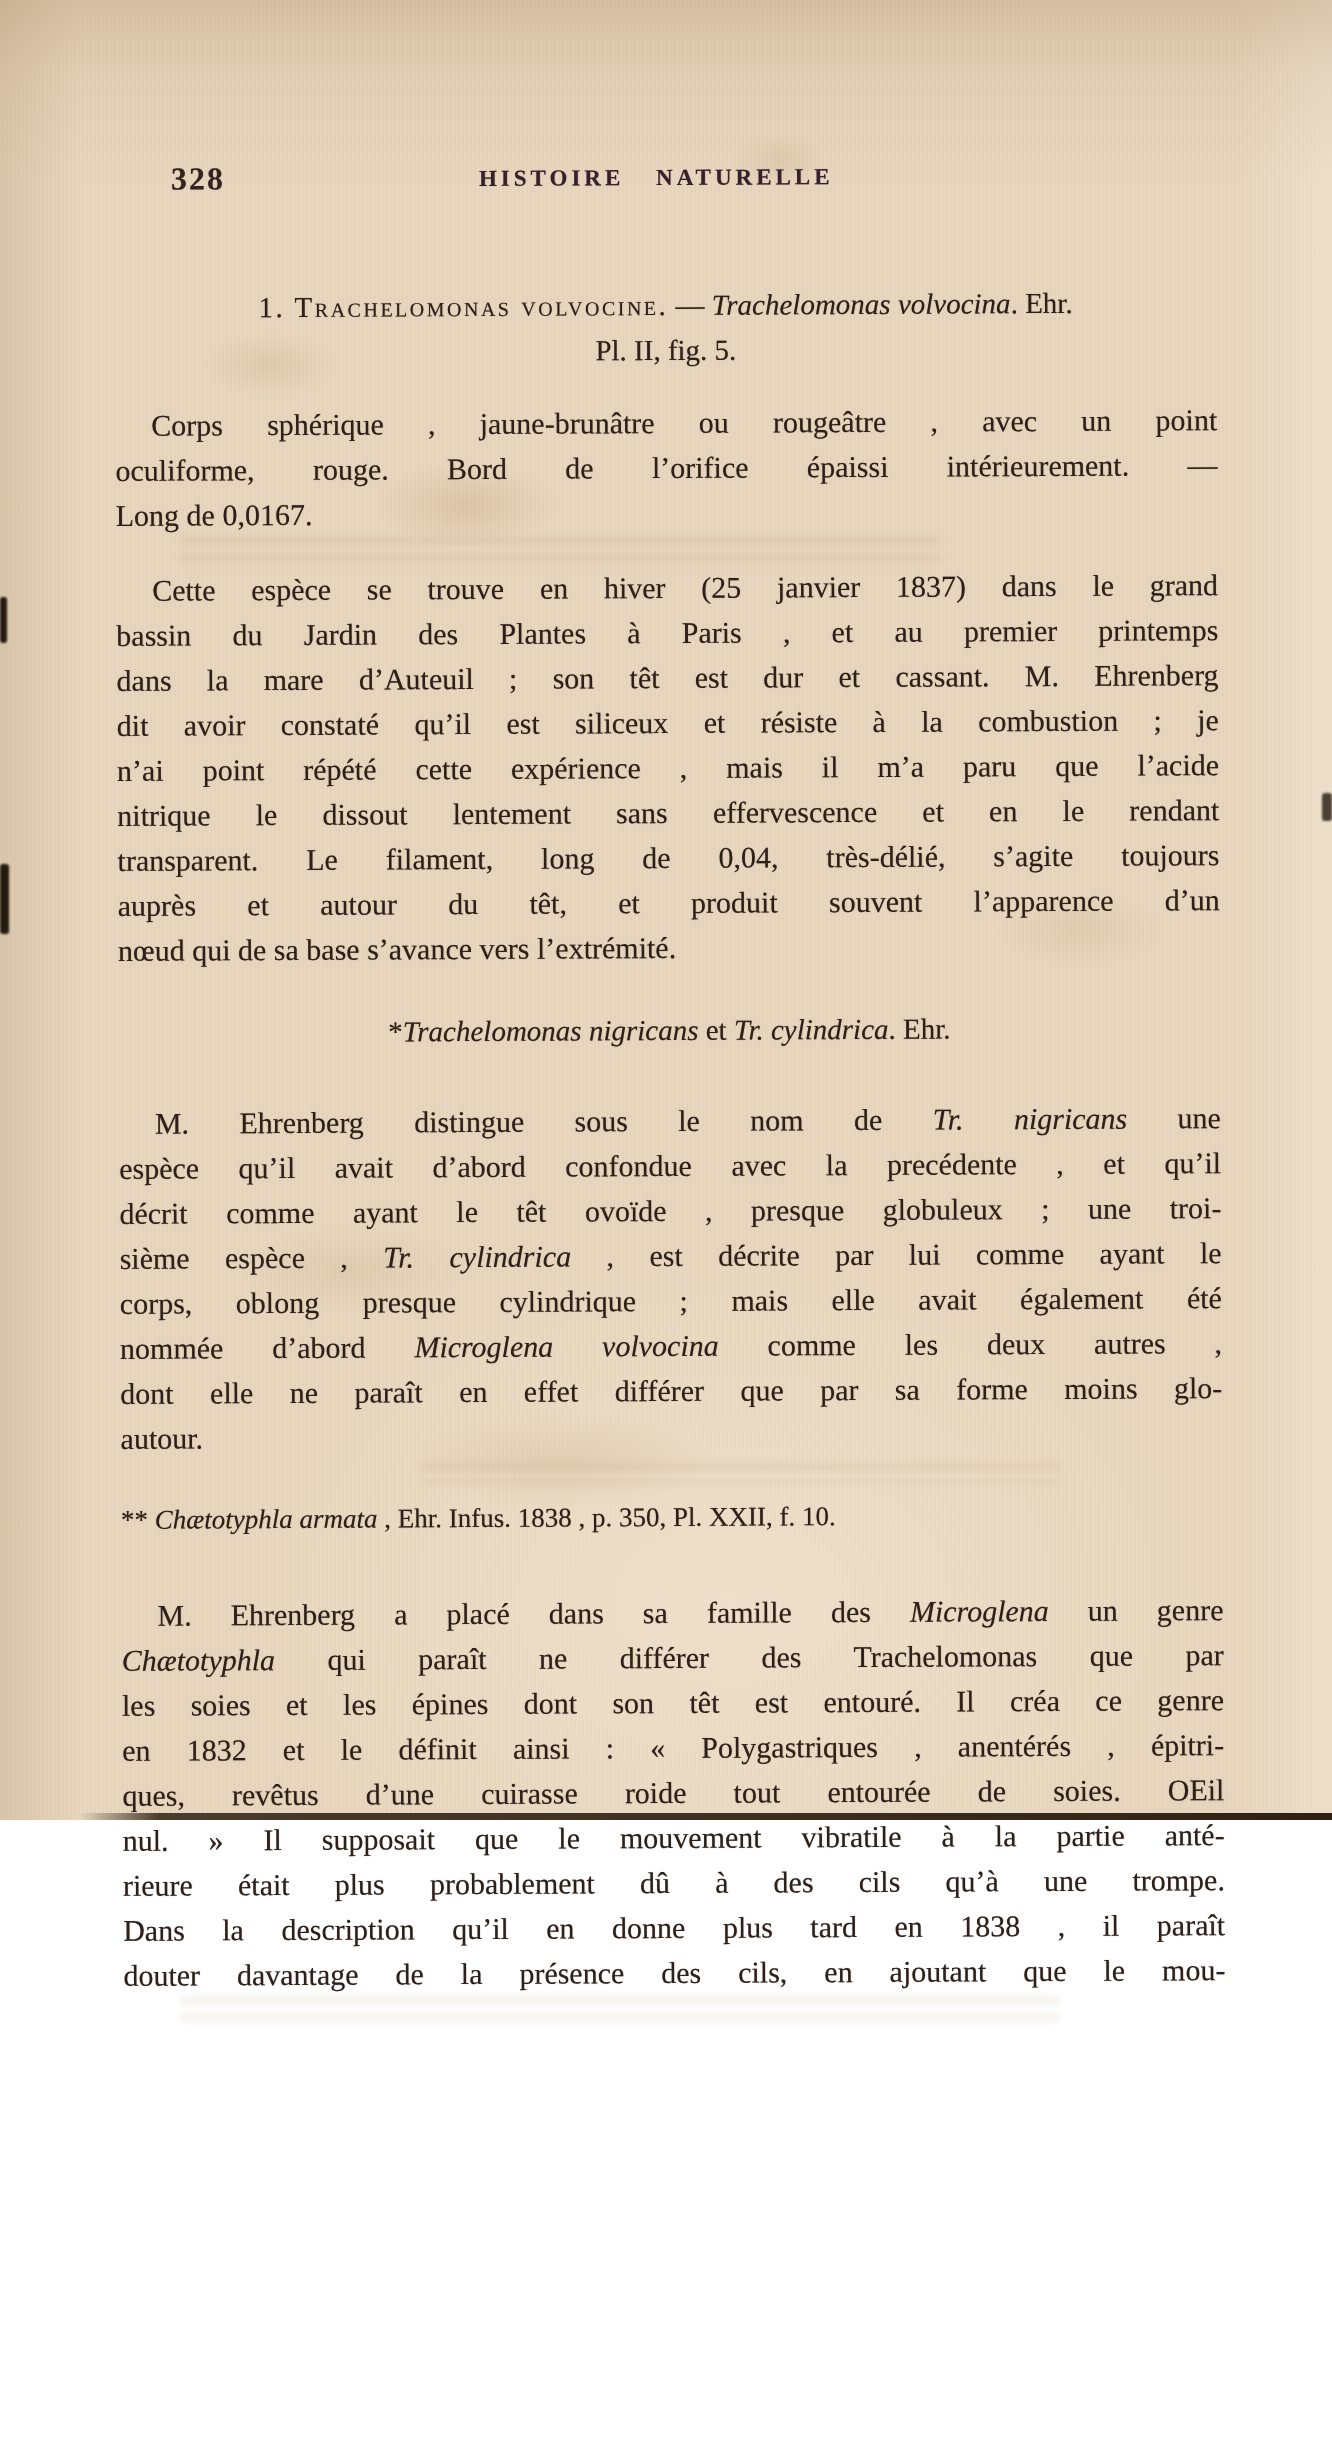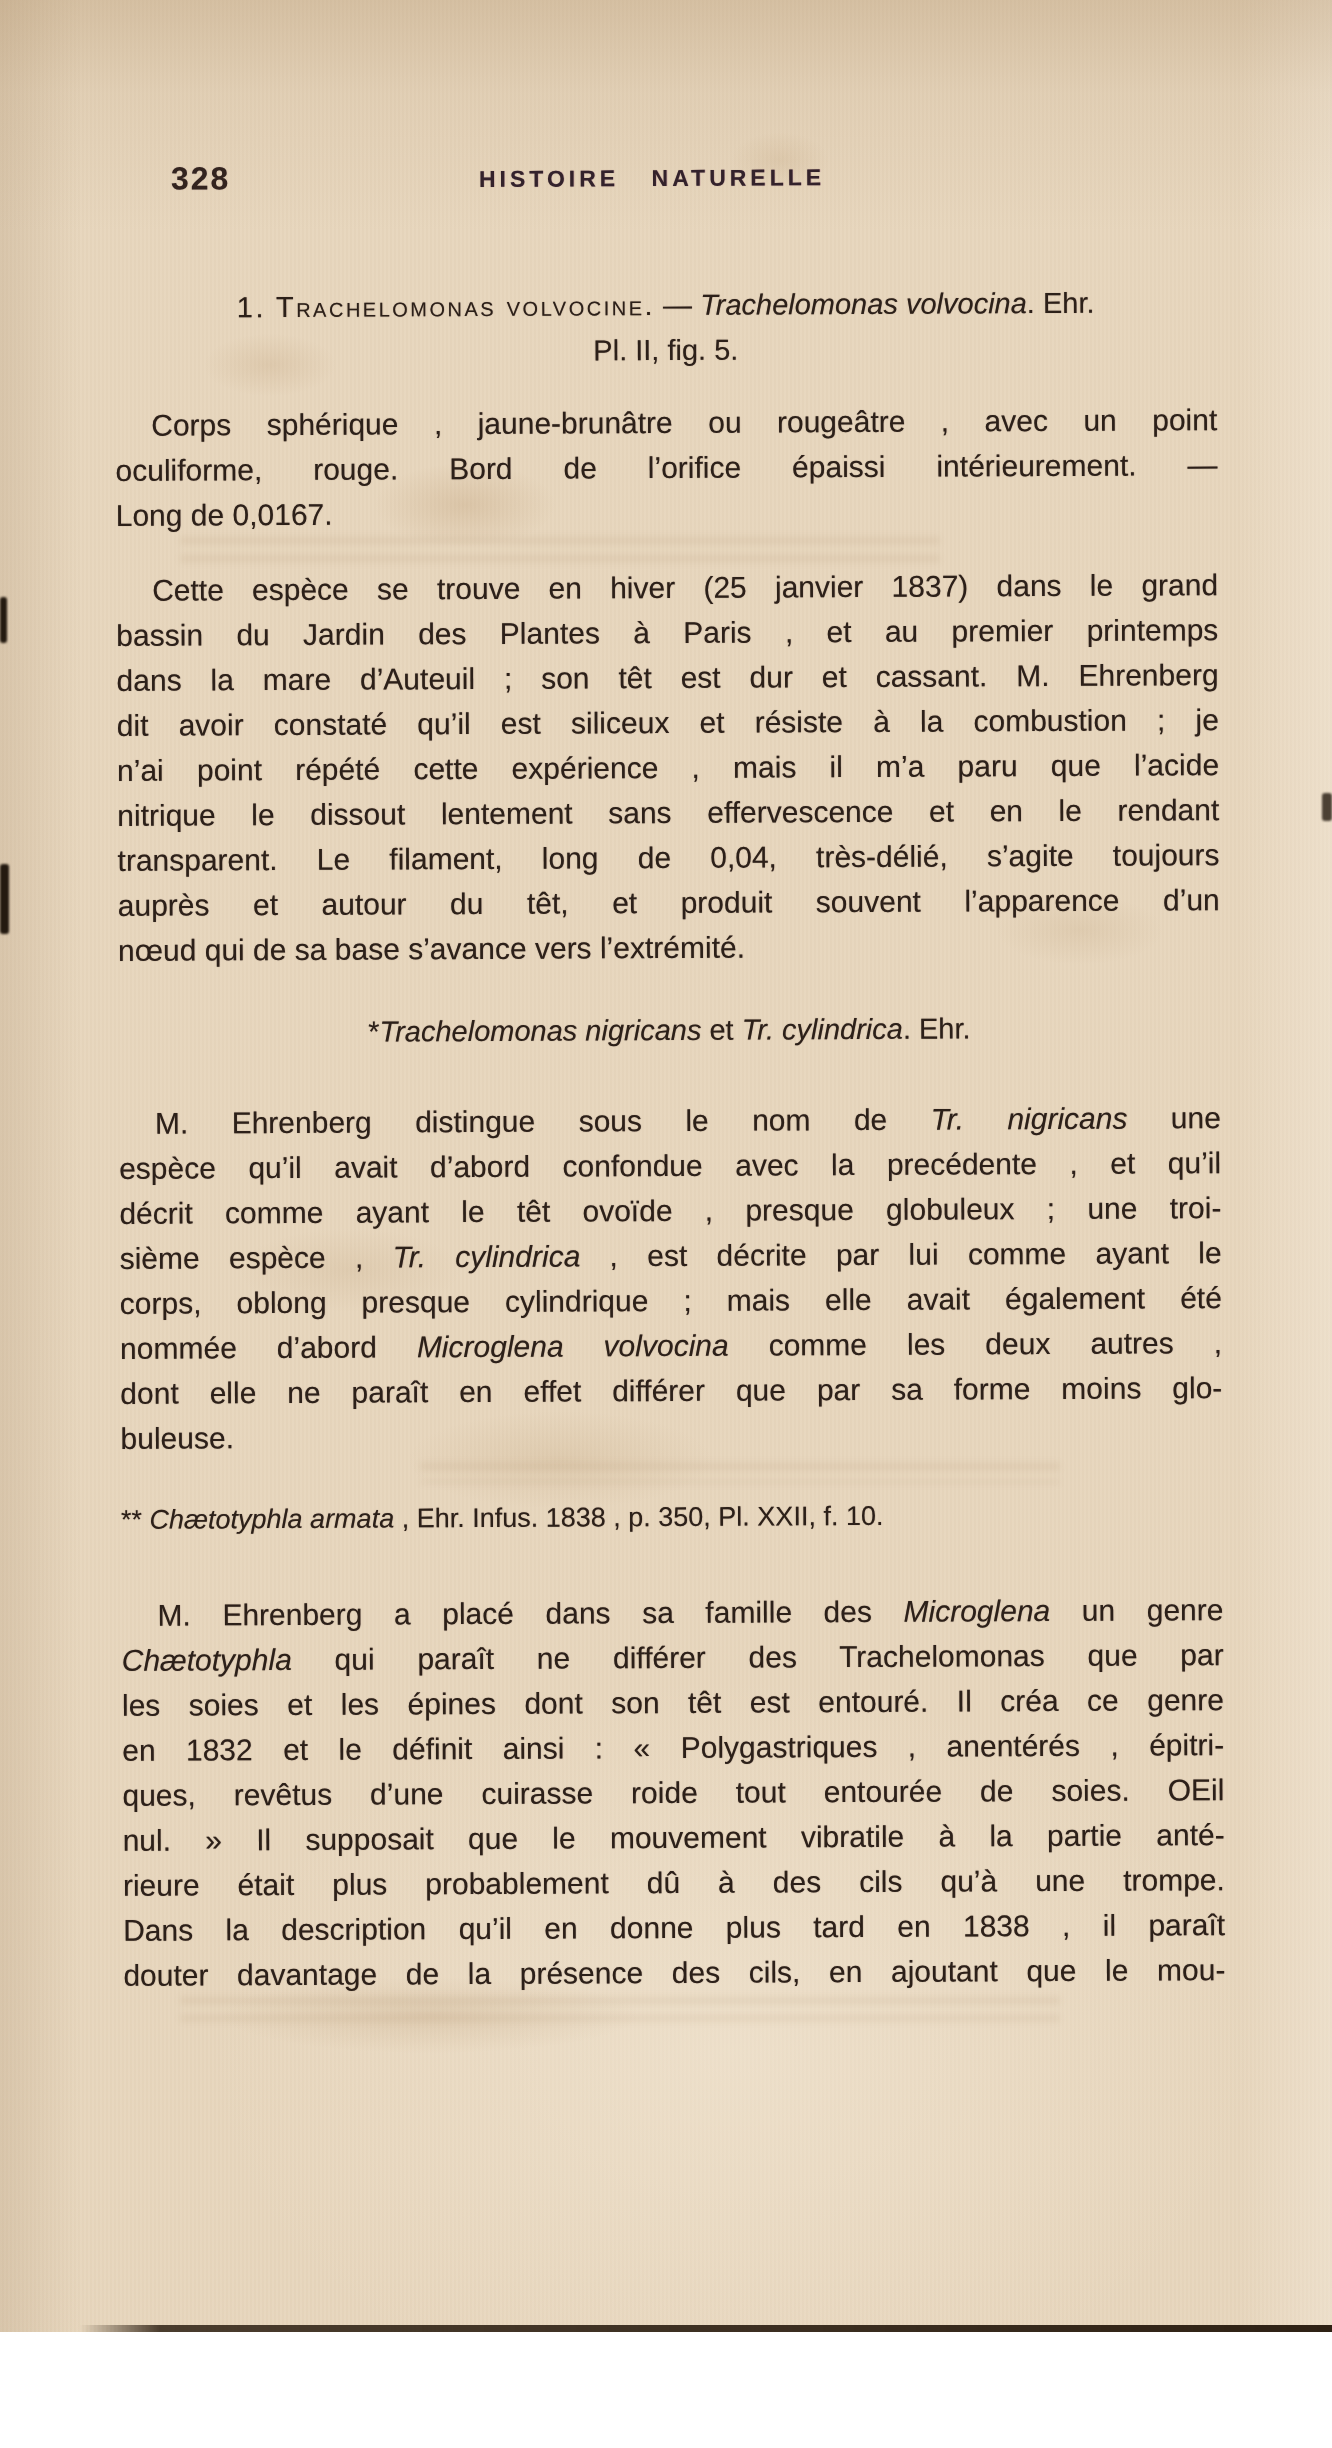--- a/index.html
+++ b/index.html
@@ -2,42 +2,42 @@
 <html><head>
 <meta charset="utf-8">
 <style>
   html, body {
     margin: 0; padding: 0;
     width: 1332px; height: 2448px;
     overflow: hidden;
   }
   .page {
     position: relative;
-    width: 1332px; height: 2332px;
+    width: 1332px; height: 1820px;
     background-color: #e7d6bd;
     background-image:
       
       linear-gradient(to bottom, rgba(170,138,98,0.30) 0%, rgba(170,138,98,0.10) 4%, rgba(170,138,98,0.0) 10%),
       
       linear-gradient(to right, rgba(150,120,85,0.18) 0%, rgba(150,120,85,0.0) 6%),
       
       linear-gradient(to left, rgba(248,240,228,0.35) 0%, rgba(248,240,228,0.0) 7%),
       
       radial-gradient(ellipse 130px 60px at 465px 505px, rgba(152,106,54,0.16), rgba(152,106,54,0) 70%),
       radial-gradient(ellipse 95px 45px at 270px 365px, rgba(152,106,54,0.12), rgba(152,106,54,0) 70%),
       radial-gradient(ellipse 70px 40px at 780px 160px, rgba(160,120,70,0.12), rgba(160,120,70,0) 70%),
       radial-gradient(ellipse 160px 60px at 350px 1270px, rgba(150,110,60,0.10), rgba(150,110,60,0) 70%),
       radial-gradient(ellipse 220px 70px at 560px 1460px, rgba(158,118,66,0.12), rgba(158,118,66,0) 70%),
       radial-gradient(ellipse 300px 55px at 430px 2015px, rgba(150,108,58,0.14), rgba(150,108,58,0) 70%),
       radial-gradient(ellipse 120px 50px at 1080px 930px, rgba(150,110,60,0.10), rgba(150,110,60,0) 70%),
       
       radial-gradient(ellipse 700px 500px at 55% 88%, rgba(245,235,218,0.45), rgba(245,235,218,0) 75%),
       
       repeating-linear-gradient(90deg, rgba(255,255,255,0.025) 0px, rgba(255,255,255,0.025) 2px, rgba(130,100,65,0.025) 2px, rgba(130,100,65,0.025) 4px);
-    font-family: Liberation Sans, sans-serif;
+    font-family: Liberation Serif, serif;
     color: #2c2019;
   }
   .tilt { transform: rotate(-0.3deg); transform-origin: 50% 40%; }
 
   .page-number {
     position: absolute; left: 170px; top: 158px;
     font-size: 32px; font-weight: bold; color: #33241f;
     letter-spacing: 2px;
     text-shadow: 0 0 1px rgba(70,40,60,0.35);
   }
@@ -134,21 +134,21 @@
           <div class="line ctr"><span class="seg-r">*</span><span class="seg-i">Trachelomonas nigricans</span><span class="seg-r"> et </span><span class="seg-i">Tr. cylindrica</span><span class="seg-r">. Ehr.</span></div>
         </div>
         <div class="block paragraph">
           <div class="line j ind"><span class="seg-r">M. Ehrenberg distingue sous le nom de </span><span class="seg-i">Tr. nigricans</span><span class="seg-r"> une</span></div>
           <div class="line j"><span class="seg-r">espèce qu’il avait d’abord confondue avec la precédente , et qu’il</span></div>
           <div class="line j"><span class="seg-r">décrit comme ayant le têt ovoïde , presque globuleux ; une troi-</span></div>
           <div class="line j"><span class="seg-r">sième espèce , </span><span class="seg-i">Tr. cylindrica</span><span class="seg-r"> , est décrite par lui comme ayant le</span></div>
           <div class="line j"><span class="seg-r">corps, oblong presque cylindrique ; mais elle avait également été</span></div>
           <div class="line j"><span class="seg-r">nommée d’abord </span><span class="seg-i">Microglena volvocina</span><span class="seg-r"> comme les deux autres ,</span></div>
           <div class="line j"><span class="seg-r">dont elle ne paraît en effet différer que par sa forme moins glo-</span></div>
-          <div class="line"><span class="seg-r">buleuse.</span></div>
+          <div class="line"><span class="seg-r">autour.</span></div>
         </div>
         <div class="block reference">
           <div class="line"><span class="seg-r">** </span><span class="seg-i">Chætotyphla armata</span><span class="seg-r"> , Ehr. Infus. 1838 , p. 350, Pl. XXII, f. 10.</span></div>
         </div>
         <div class="block paragraph">
           <div class="line j ind"><span class="seg-r">M. Ehrenberg a placé dans sa famille des </span><span class="seg-i">Microglena</span><span class="seg-r"> un genre</span></div>
           <div class="line j"><span class="seg-i">Chætotyphla</span><span class="seg-r"> qui paraît ne différer des Trachelomonas que par</span></div>
           <div class="line j"><span class="seg-r">les soies et les épines dont son têt est entouré. Il créa ce genre</span></div>
           <div class="line j"><span class="seg-r">en 1832 et le définit ainsi : « Polygastriques , anentérés , épitri-</span></div>
           <div class="line j"><span class="seg-r">ques, revêtus d’une cuirasse roide tout entourée de soies. OEil</span></div>

